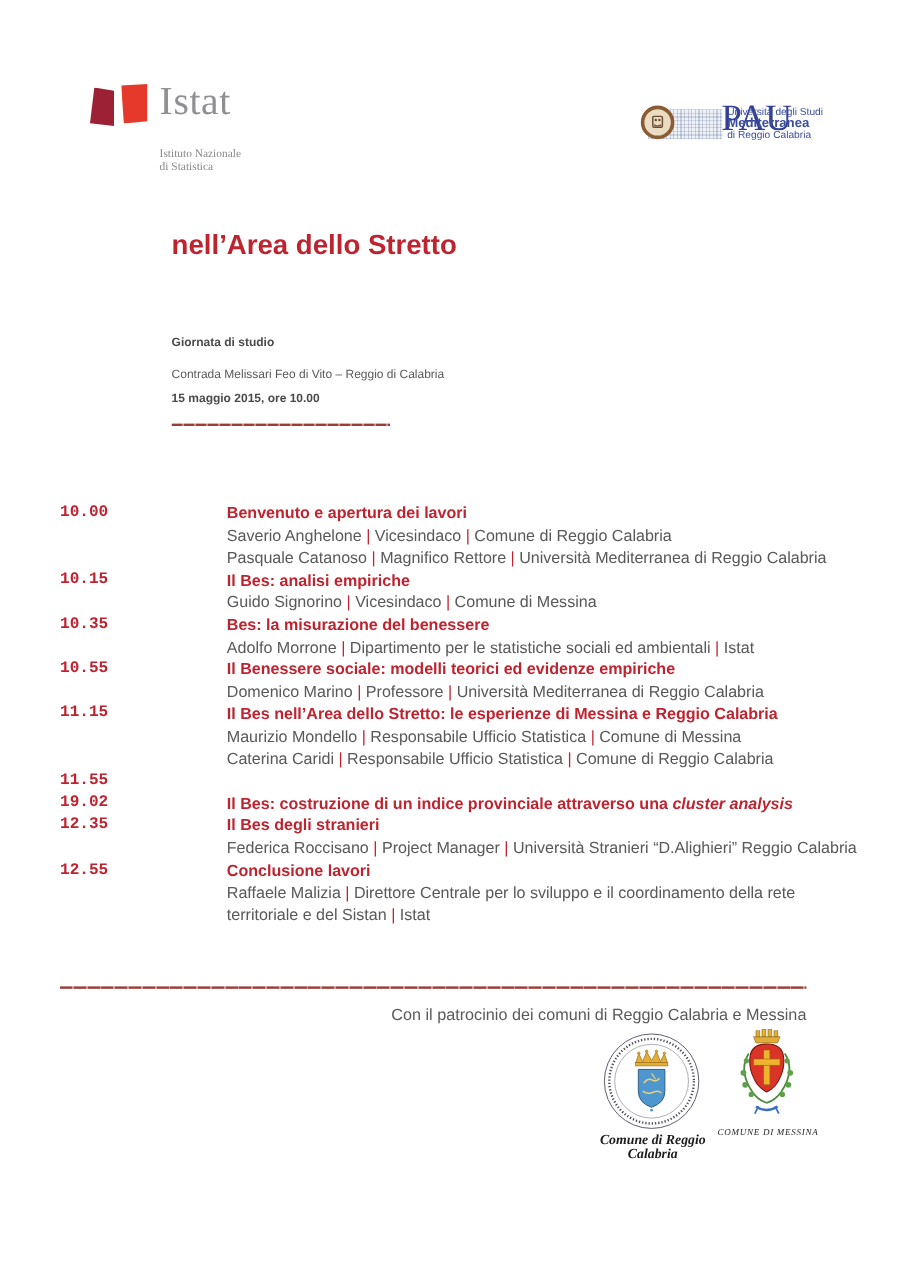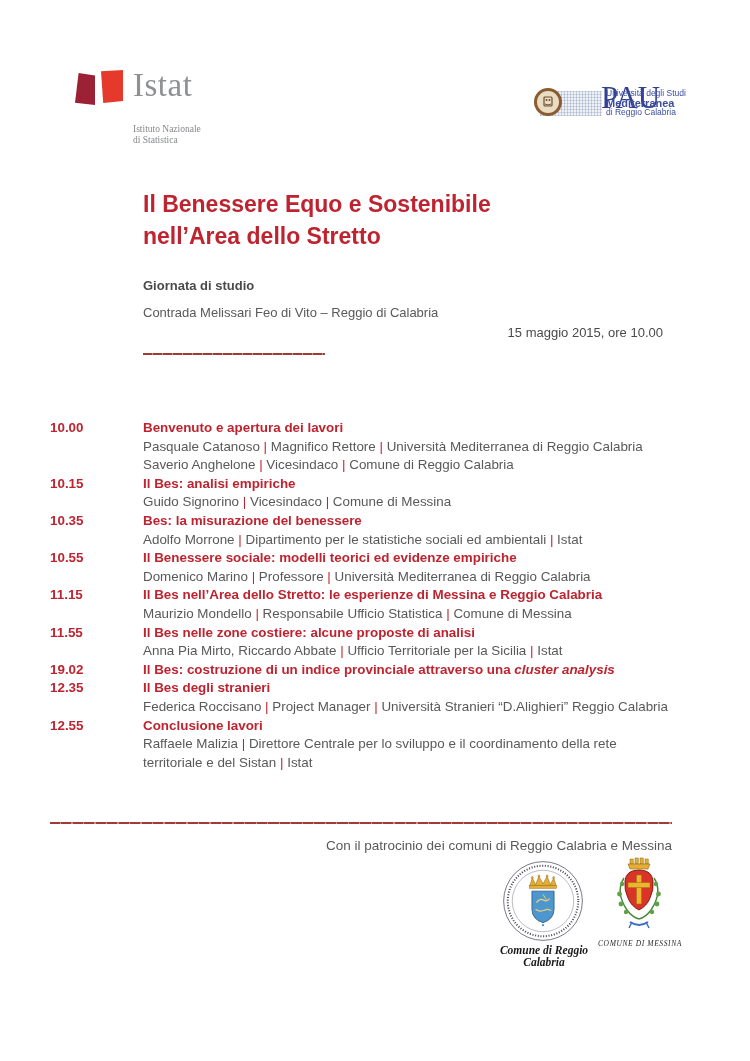--- a/index.html
+++ b/index.html
@@ -38,32 +38,32 @@
   .pau-caption{position:absolute;left:70px;top:4px;width:110px;color:var(--pau-blue);
     font-size:8.5px;line-height:9.5px;white-space:nowrap;}
   .pau-caption .bold{font-weight:bold;font-size:11px;}
 
   
   .page-title{position:absolute;left:143px;top:188px;width:480px;
     font-size:23px;font-weight:bold;line-height:32px;color:var(--accent-red);}
 
   
   .event-meta{position:absolute;left:143px;top:276px;width:520px;
-    font-size:13px;line-height:20.5px;color:var(--body-gray);}
+    font-size:10px;line-height:20.5px;color:var(--body-gray);}
   .event-kind{font-weight:bold;color:var(--bold-gray);margin-bottom:6px;}
-  .event-datetime{font-weight:normal;color:var(--bold-gray);text-align:right;}
+  .event-datetime{font-weight:bold;color:var(--bold-gray);}
   .title-underline{margin-top:9px;width:182px;height:2px;
     background:repeating-linear-gradient(90deg,var(--rule-red) 0 9px, #c58c86 9px 10px);}
 
   
   .schedule{position:absolute;left:50px;top:419px;width:624px;
     font-size:13.4px;line-height:18.6px;color:var(--body-gray);}
   .sched-row{display:flex;align-items:flex-start;}
-  .sched-time{width:93px;flex:0 0 93px;font-weight:bold;color:var(--accent-red);}
-  .sched-body{width:531px;flex:0 0 531px;}
+  .sched-time{width:93px;flex:0 0 93px;font-weight:bold;color:var(--accent-red);font-family:Liberation Mono, monospace;}
+  .sched-body{width:531px;flex:0 0 531px;margin-left:46px;}
   .sched-title{font-weight:bold;color:var(--accent-red);}
   .sched-title em{font-style:italic;}
   .sched-speaker{color:var(--body-gray);}
   .pipe{color:var(--accent-red);}
 
   
   .footer-divider{position:absolute;left:50px;top:822px;width:622px;height:2px;
     background:repeating-linear-gradient(90deg,var(--rule-red) 0 10px, #cc8d86 10px 11.5px);}
   .patronage{position:absolute;right:78px;top:838px;font-size:13.5px;color:var(--body-gray);}
 
@@ -107,38 +107,37 @@
     </div>
     <div class="pau-acronym">PAU</div>
     <div class="pau-caption">
       <div>Università degli Studi</div>
       <div class="bold">Mediterranea</div>
       <div>di Reggio Calabria</div>
     </div>
   </div>
 
   <div class="page-title">
-    <div>Il Benessere Equo e Sostenibile</div>
     <div>nell’Area dello Stretto</div>
   </div>
 
   <div class="event-meta">
     <div class="event-kind">Giornata di studio</div>
     <div>Contrada Melissari Feo di Vito – Reggio di Calabria</div>
     <div class="event-datetime">15 maggio 2015, ore 10.00</div>
     <div class="title-underline"></div>
   </div>
 
   <div class="schedule">
       <div class="sched-row">
         <div class="sched-time">10.00</div>
         <div class="sched-body">
           <div class="sched-title">Benvenuto e apertura dei lavori</div>
+          <div class="sched-speaker">Saverio Anghelone<span class="pipe"> | </span>Vicesindaco<span class="pipe"> | </span>Comune di Reggio Calabria</div>
           <div class="sched-speaker">Pasquale Catanoso<span class="pipe"> | </span>Magnifico Rettore<span class="pipe"> | </span>Università Mediterranea di Reggio Calabria</div>
-          <div class="sched-speaker">Saverio Anghelone<span class="pipe"> | </span>Vicesindaco<span class="pipe"> | </span>Comune di Reggio Calabria</div>
         </div>
       </div>
       <div class="sched-row">
         <div class="sched-time">10.15</div>
         <div class="sched-body">
           <div class="sched-title">Il Bes: analisi empiriche</div>
           <div class="sched-speaker">Guido Signorino<span class="pipe"> | </span>Vicesindaco<span class="pipe"> | </span>Comune di Messina</div>
         </div>
       </div>
       <div class="sched-row">
@@ -153,28 +152,25 @@
         <div class="sched-body">
           <div class="sched-title">Il Benessere sociale: modelli teorici ed evidenze empiriche</div>
           <div class="sched-speaker">Domenico Marino<span class="pipe"> | </span>Professore<span class="pipe"> | </span>Università Mediterranea di Reggio Calabria</div>
         </div>
       </div>
       <div class="sched-row">
         <div class="sched-time">11.15</div>
         <div class="sched-body">
           <div class="sched-title">Il Bes nell’Area dello Stretto: le esperienze di Messina e Reggio Calabria</div>
           <div class="sched-speaker">Maurizio Mondello<span class="pipe"> | </span>Responsabile Ufficio Statistica<span class="pipe"> | </span>Comune di Messina</div>
+          <div class="sched-speaker">Caterina Caridi<span class="pipe"> | </span>Responsabile Ufficio Statistica<span class="pipe"> | </span>Comune di Reggio Calabria</div>
         </div>
       </div>
       <div class="sched-row">
         <div class="sched-time">11.55</div>
-        <div class="sched-body">
-          <div class="sched-title">Il Bes nelle zone costiere: alcune proposte di analisi</div>
-          <div class="sched-speaker">Anna Pia Mirto, Riccardo Abbate<span class="pipe"> | </span>Ufficio Territoriale per la Sicilia<span class="pipe"> | </span>Istat</div>
-        </div>
       </div>
       <div class="sched-row">
         <div class="sched-time">19.02</div>
         <div class="sched-body">
           <div class="sched-title">Il Bes:  costruzione di un indice provinciale attraverso una <em>cluster analysis</em></div>
         </div>
       </div>
       <div class="sched-row">
         <div class="sched-time">12.35</div>
         <div class="sched-body">

